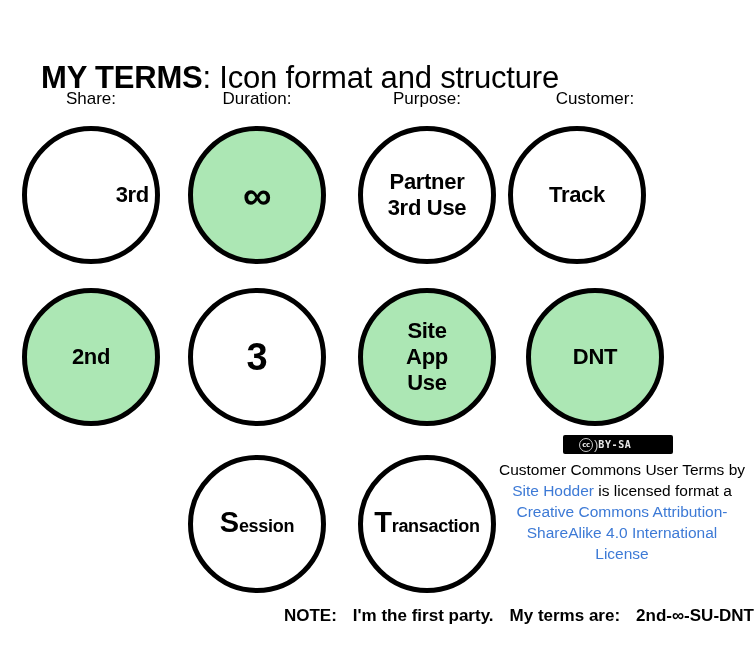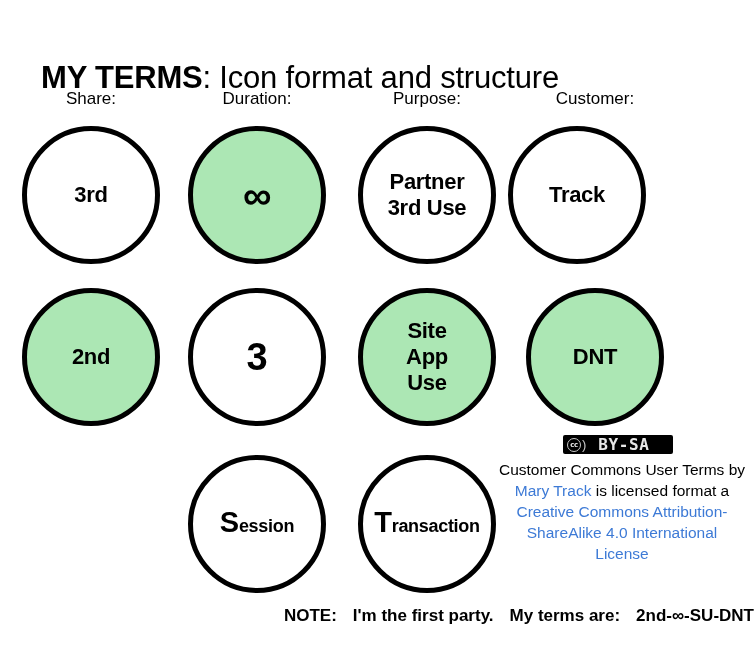--- a/index.html
+++ b/index.html
@@ -77,21 +77,21 @@
     position: absolute;
     left: 563px;
     top: 435px;
     width: 110px;
     height: 19px;
     background: #000000;
     border-radius: 2px;
     display: flex;
     align-items: center;
     box-sizing: border-box;
-    padding-left: 4px;
+    padding-left: 16px;
   }
   #cc-badge .cc-round {
     width: 14px;
     height: 14px;
     border-radius: 50%;
     background: #000;
     border: 1.6px solid #c8c8c8;
     box-sizing: border-box;
     display: flex;
     align-items: center;
@@ -105,24 +105,24 @@
   }
   #cc-badge .cc-paren {
     color: #c8c8c8;
     font-size: 13px;
     line-height: 13px;
     margin-left: 1px;
     flex: 0 0 auto;
   }
   #cc-badge .cc-text {
     color: #e8e8e8;
-    font-size: 16px;
+    font-size: 10px;
     font-weight: bold;
     letter-spacing: 0.6px;
-    margin-left: 12px;
+    margin-left: 0;
     font-family: "DejaVu Sans Mono", monospace;
     white-space: nowrap;
   }
 
   
   #license {
     position: absolute;
     left: 498px;
     top: 459px;
     width: 248px;
@@ -152,21 +152,21 @@
 
 <div id="title">
   <span class="strong">MY TERMS</span><span class="rest">: Icon format and structure</span>
 </div>
 
 <div class="col-header" style="left:1px;">Share:</div>
 <div class="col-header" style="left:167px;">Duration:</div>
 <div class="col-header" style="left:337px;">Purpose:</div>
 <div class="col-header" style="left:505px;">Customer:</div>
 
-<div class="circle" style="left:22px; top:126px;">
+<div class="circle" style="left:22px; top:126px;justify-content:flex-end;">
   <span class="clabel">3rd</span>
 </div>
 
 <div class="circle green" style="left:188px; top:126px;">
   <span class="clabel inf">∞</span>
 </div>
 
 <div class="circle" style="left:358px; top:126px;">
   <span class="clabel">
     <span>Partner</span><br>
@@ -205,15 +205,15 @@
 <div class="circle" style="left:358px; top:455px;">
   <span class="clabel mixed"><span class="cap">T</span><span>ransaction</span></span>
 </div>
 
 <div id="cc-badge">
   <span class="cc-round">cc</span>
   <span class="cc-paren">)</span>
   <span class="cc-text">BY-SA</span>
 </div>
 
-<div id="license"><span>Customer Commons User Terms by </span><span class="lnk">Mary Track</span><span> is licensed format a </span><span class="lnk">Creative Commons Attribution-ShareAlike 4.0 International License</span></div>
+<div id="license"><span>Customer Commons User Terms by </span><span class="lnk">Site Hodder</span><span> is licensed format a </span><span class="lnk">Creative Commons Attribution-ShareAlike 4.0 International License</span></div>
 
 <div id="note"><span>NOTE:</span><span class="gap"></span><span>I'm the first party.</span><span class="gap"></span><span>My terms are:</span><span class="gap"></span><span>2nd-∞-SU-DNT</span></div>
 
 </body></html>

